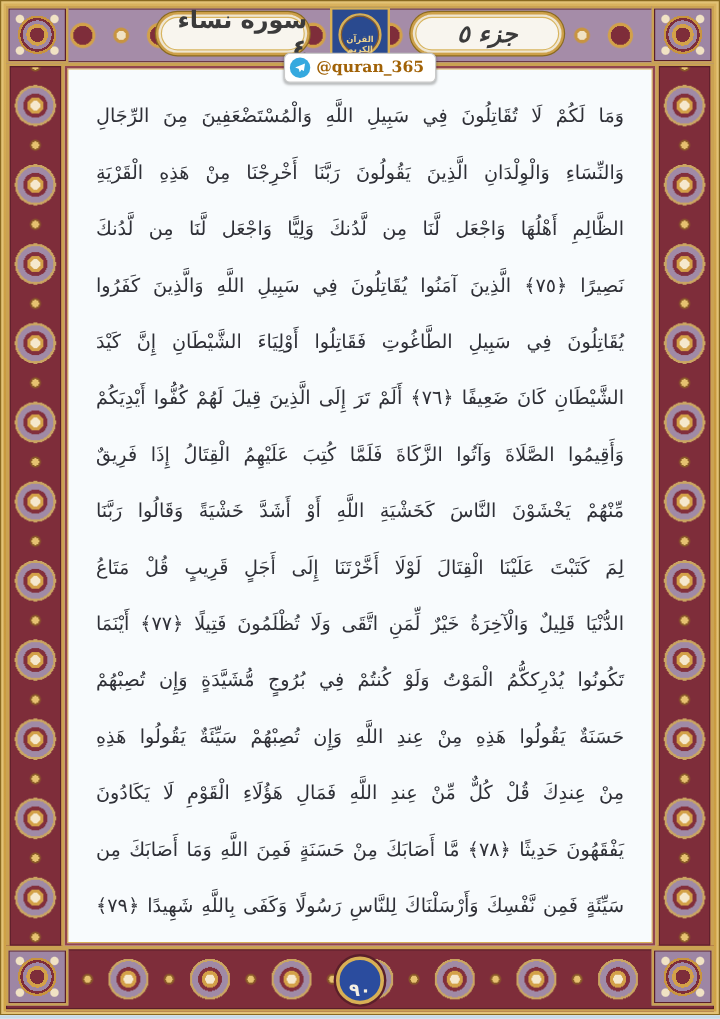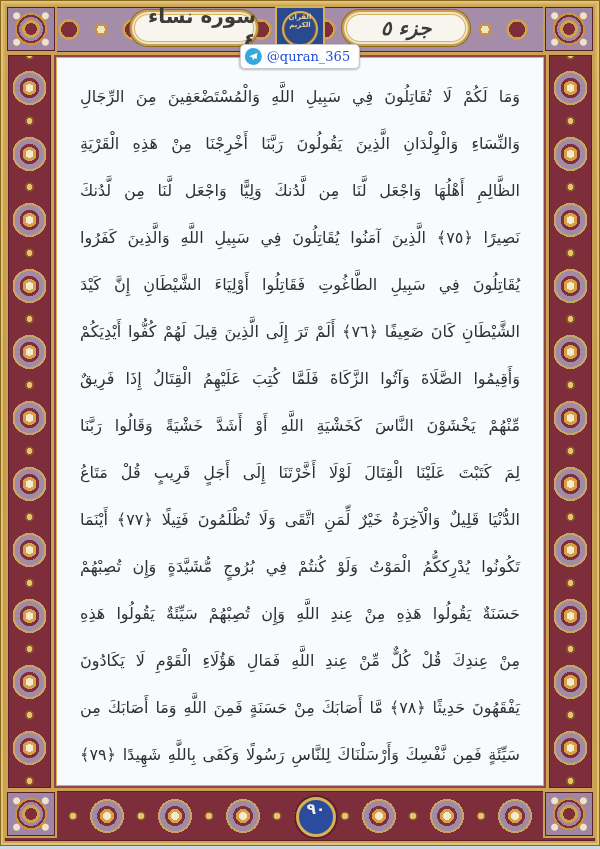--- a/index.html
+++ b/index.html
@@ -71,40 +71,40 @@
     display:flex;align-items:center;justify-content:center;z-index:3;}
   .cartouche-left{left:130px;} .cartouche-right{left:342px;font-style:italic;}
   .cartouche span{direction:rtl;font-size:20px;font-weight:bold;color:#3b3b3b;}
 
   
   .emblem{position:absolute;left:275px;top:6px;width:50px;height:46px;box-sizing:border-box;
     background:#2a4a8f;border:2px solid #d8b055;z-index:3;
     display:flex;align-items:center;justify-content:center;}
   .emblem-ring{width:36px;height:36px;border-radius:50%;box-sizing:border-box;
     border:2px solid #d8b055;box-shadow:inset 0 0 0 1px #8a5a28;
-    display:flex;align-items:flex-start;justify-content:center;}
+    display:flex;align-items:flex-end;justify-content:center;}
   .emblem-core{width:26px;text-align:center;font-size:7px;line-height:1.15;
     color:#e8cf8e;font-weight:bold;direction:rtl;word-spacing:26px;}
 
   
   .badge{position:absolute;left:50%;transform:translateX(-50%);top:44px;height:23px;
     background:#ffffff;border:1px solid #c9c9c9;border-radius:5px;
     box-shadow:0 1px 2px rgba(0,0,0,.25);
     display:flex;align-items:center;gap:5px;padding:0 9px 0 4px;z-index:4;}
   .tg-circle{width:17px;height:17px;border-radius:50%;background:#35a9df;
     display:flex;align-items:center;justify-content:center;flex:0 0 auto;}
   .tg-circle svg{width:11px;height:11px;display:block;}
-  .handle{font-family:"DejaVu Serif",serif;font-weight:normal;font-size:13px;color:#1d4ed8;}
+  .handle{font-family:"DejaVu Serif",serif;font-weight:bold;font-size:13px;color:#a16207;}
 
   
   .pagenum{position:absolute;left:50%;bottom:9px;transform:translateX(-50%);
     width:40px;height:40px;border-radius:50%;box-sizing:border-box;
     background:#2b4c9e;border:3px solid #d8b055;
     box-shadow:0 0 0 2px #5a1f2a;
-    display:flex;align-items:flex-start;justify-content:center;z-index:3;margin-left:16px;}
+    display:flex;align-items:flex-end;justify-content:center;z-index:3;}
   .pagenum span{color:#f5efe2;font-size:15px;font-weight:bold;direction:rtl;}
 </style>
 </head>
 <body>
 
 <div class="frame">
 
   <div class="band band-top"></div>
   <div class="band band-bottom"></div>
   <div class="band band-left"></div>

